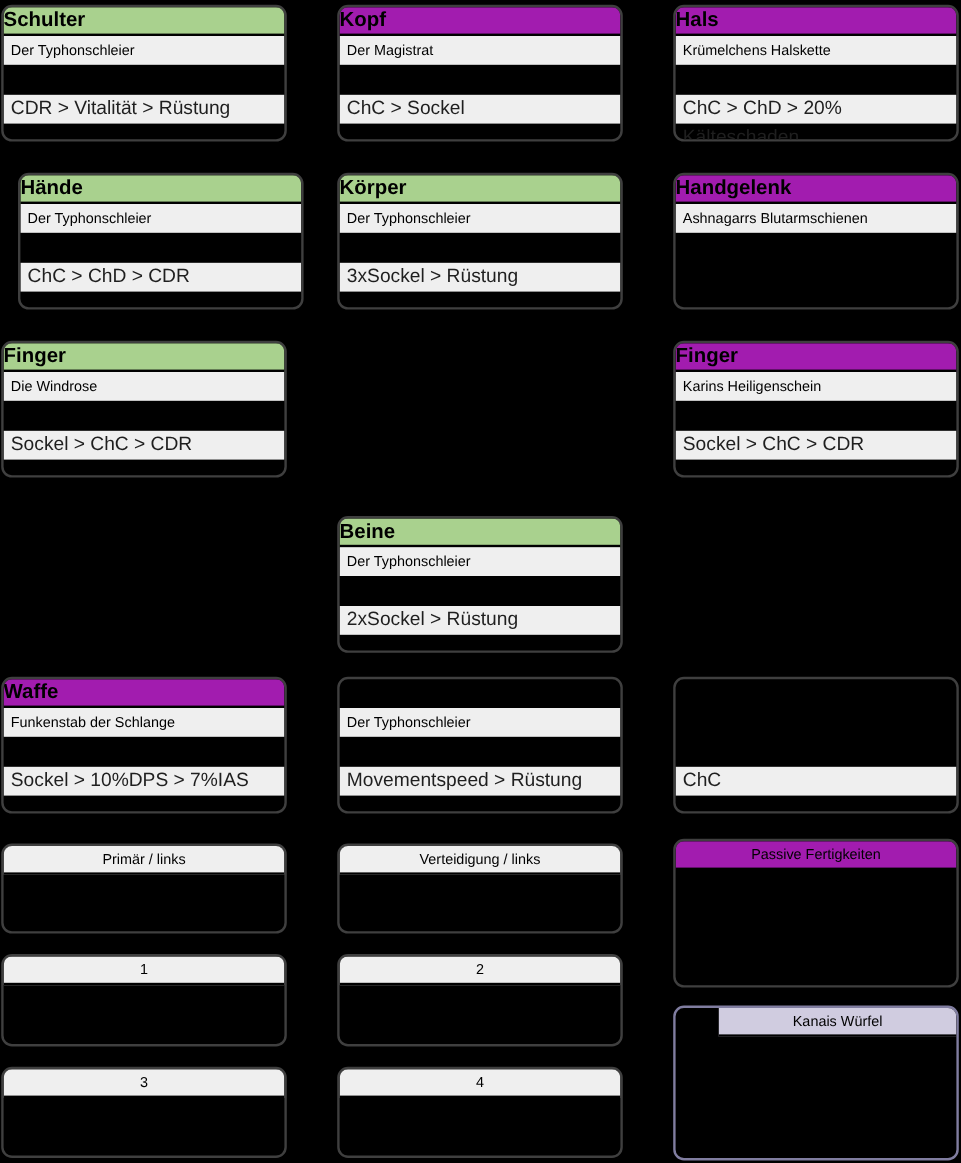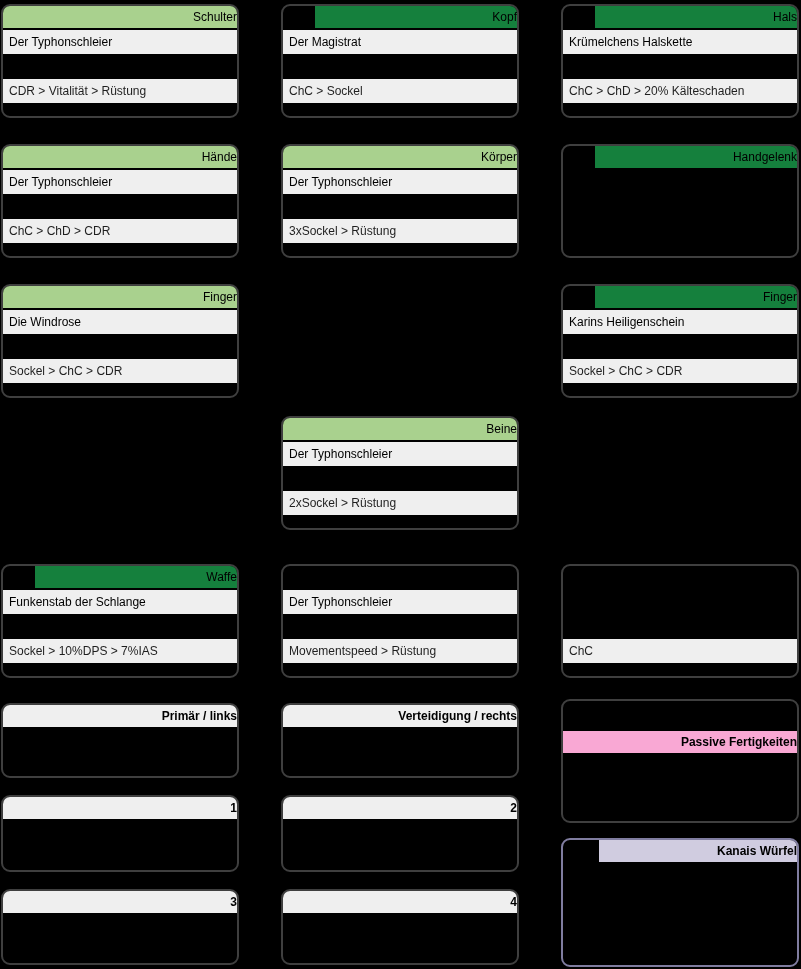--- a/index.html
+++ b/index.html
@@ -6,43 +6,43 @@
   #stage{
     position:relative;width:801px;height:969px;background:#000;
     font-family:"Liberation Sans", sans-serif;color:#000;
   }
   
   .card{
     position:absolute;width:238px;height:114px;box-sizing:border-box;
     background:#000;border:2px solid #3f3f3f;border-radius:9px;overflow:hidden;
   }
   .card-header{
-    height:22px;line-height:22px;text-align:right;
-    font-size:12px;font-weight:normal;border-bottom:2px solid #000;
+    height:22px;line-height:22px;text-align:left;
+    font-size:17px;font-weight:bold;border-bottom:2px solid #000;
   }
   .hdr-green{background:#a9d18e;}
-  .hdr-orange{background:#15803d;margin-left:32px;}
+  .hdr-orange{background:#a21caf;}
   .item-row{
     position:absolute;left:0;right:0;top:24px;height:24px;background:#efefef;
     line-height:24px;padding-left:6px;font-size:12px;font-weight:normal;
   }
   .stat-row{
     position:absolute;left:0;right:0;top:73px;height:24px;background:#efefef;
-    line-height:24px;padding-left:6px;font-size:12px;font-weight:normal;color:#1f1f1f;
+    line-height:24px;padding-left:6px;font-size:16px;font-weight:normal;color:#1f1f1f;
   }
   
   .skill{
     position:absolute;width:238px;box-sizing:border-box;background:#000;
     border:2px solid #3f3f3f;border-radius:9px;overflow:hidden;
   }
   .skill-header{
-    height:22px;line-height:22px;text-align:right;background:#efefef;
-    font-size:12px;font-weight:bold;border-bottom:2px solid #000;
+    height:22px;line-height:22px;text-align:center;background:#efefef;
+    font-size:12px;font-weight:normal;border-bottom:2px solid #000;
   }
-  .hdr-blue{background:#f9a8d4;margin-top:30px;}
+  .hdr-blue{background:#a21caf;}
   .hdr-purple{background:#d0cce0;margin-left:36px;}
   .cube-border{border-color:#807da0;}
 </style>
 </head>
 <body>
 
 <div id="stage">
 
   <div class="card" style="left:1px;top:4px">
     <div class="card-header hdr-green">Schulter</div>
@@ -53,46 +53,47 @@
     <div class="card-header hdr-orange">Kopf</div>
     <div class="item-row">Der Magistrat</div>
     <div class="stat-row">ChC &gt; Sockel</div>
   </div>
   <div class="card" style="left:561px;top:4px">
     <div class="card-header hdr-orange">Hals</div>
     <div class="item-row">Krümelchens Halskette</div>
     <div class="stat-row">ChC &gt; ChD &gt; 20% Kälteschaden</div>
   </div>
 
-  <div class="card" style="left:1px;top:144px">
+  <div class="card" style="left:15px;top:144px">
     <div class="card-header hdr-green">Hände</div>
     <div class="item-row">Der Typhonschleier</div>
     <div class="stat-row">ChC &gt; ChD &gt; CDR</div>
   </div>
   <div class="card" style="left:281px;top:144px">
     <div class="card-header hdr-green">Körper</div>
     <div class="item-row">Der Typhonschleier</div>
     <div class="stat-row">3xSockel &gt; Rüstung</div>
   </div>
   <div class="card" style="left:561px;top:144px">
     <div class="card-header hdr-orange">Handgelenk</div>
+    <div class="item-row">Ashnagarrs Blutarmschienen</div>
   </div>
 
   <div class="card" style="left:1px;top:284px">
     <div class="card-header hdr-green">Finger</div>
     <div class="item-row">Die Windrose</div>
     <div class="stat-row">Sockel &gt; ChC &gt; CDR</div>
   </div>
   <div class="card" style="left:561px;top:284px">
     <div class="card-header hdr-orange">Finger</div>
     <div class="item-row">Karins Heiligenschein</div>
     <div class="stat-row">Sockel &gt; ChC &gt; CDR</div>
   </div>
 
-  <div class="card" style="left:281px;top:416px">
+  <div class="card" style="left:281px;top:430px">
     <div class="card-header hdr-green">Beine</div>
     <div class="item-row">Der Typhonschleier</div>
     <div class="stat-row">2xSockel &gt; Rüstung</div>
   </div>
 
   <div class="card" style="left:1px;top:564px">
     <div class="card-header hdr-orange">Waffe</div>
     <div class="item-row">Funkenstab der Schlange</div>
     <div class="stat-row">Sockel &gt; 10%DPS &gt; 7%IAS</div>
   </div>
@@ -101,21 +102,21 @@
     <div class="stat-row">Movementspeed &gt; Rüstung</div>
   </div>
   <div class="card" style="left:561px;top:564px">
     <div class="stat-row">ChC</div>
   </div>
 
   <div class="skill" style="left:1px;top:703px;height:75px">
     <div class="skill-header">Primär / links</div>
   </div>
   <div class="skill" style="left:281px;top:703px;height:75px">
-    <div class="skill-header">Verteidigung / rechts</div>
+    <div class="skill-header">Verteidigung / links</div>
   </div>
   <div class="skill" style="left:1px;top:795px;height:77px">
     <div class="skill-header">1</div>
   </div>
   <div class="skill" style="left:281px;top:795px;height:77px">
     <div class="skill-header">2</div>
   </div>
   <div class="skill" style="left:1px;top:889px;height:76px">
     <div class="skill-header">3</div>
   </div>

